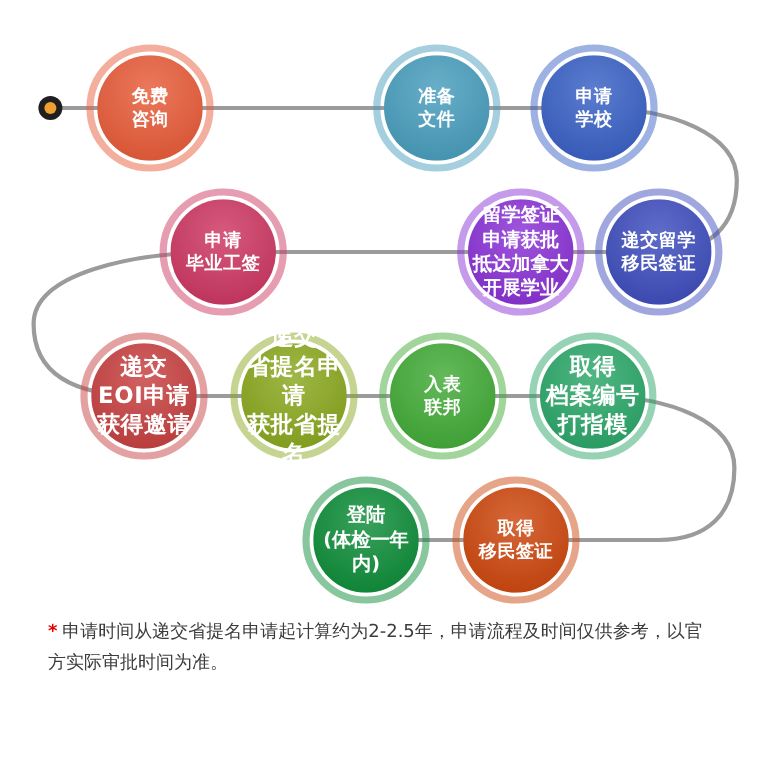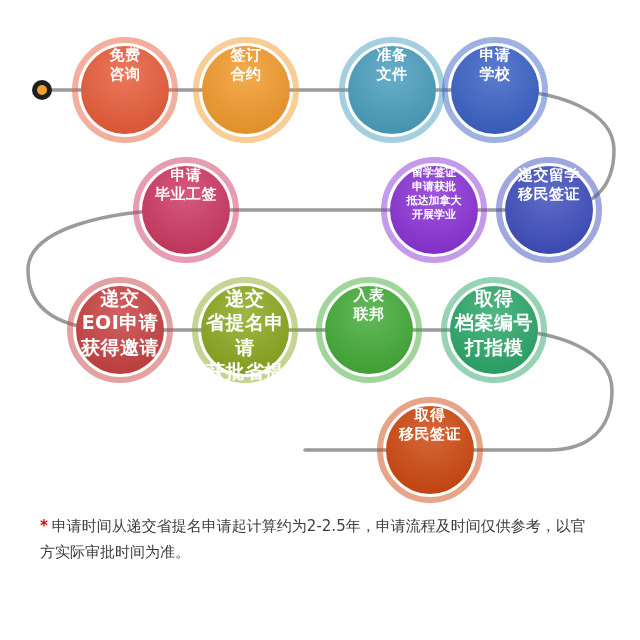--- a/index.html
+++ b/index.html
@@ -5,30 +5,30 @@
   html,body{margin:0;padding:0;background:#ffffff;font-family:"DejaVu Sans","Liberation Sans",sans-serif;}
   .canvas{position:relative;width:640px;height:640px;background:#ffffff;overflow:hidden;}
   .connector{position:absolute;left:0;top:0;width:640px;height:640px;}
   .connector path{fill:none;stroke:var(--c,#9b9b9b);stroke-width:3.5;stroke-linecap:round;}
   .startdot-outer{fill:var(--c,#222);}
   .startdot-inner{fill:var(--c,#f0a030);}
   .step{
     position:absolute;width:88px;height:88px;border-radius:50%;
     transform:translate(-50%,-50%);
     background:radial-gradient(circle at 50% 32%, rgba(255,255,255,.16), rgba(0,0,0,.07) 78%), var(--c,#888);
-    display:flex;justify-content:center;text-align:center;
+    display:flex;align-items:center;justify-content:center;text-align:center;
     color:#fff;font-weight:bold;font-size:15px;line-height:1.28;letter-spacing:.5px;
   }
   .step::before{
     content:"";position:absolute;inset:-9px;border-radius:50%;
     border:6px solid var(--c,#888);opacity:.5;
   }
   .step .label{position:relative;white-space:pre-line;width:100%;}
   .step.md{font-size:19px;}
-  .step.sm{font-size:11px;letter-spacing:0;}
+  .step.sm{font-size:16px;letter-spacing:0;}
   .note{
     position:absolute;left:40px;top:514px;width:556px;margin:0;
     font-size:15px;line-height:1.7;color:#3c3c3c;
   }
   .note .star{color:var(--c,#e60000);font-weight:bold;margin-right:4px;}
 </style>
 </head>
 <body>
 
 <div class="canvas">
@@ -45,25 +45,21 @@
              C 612 428 590 450 549 450
              L 305 450"></path>
     <circle class="startdot-outer" cx="42" cy="90" r="10" style="--c: #1f1f1f;"></circle>
     <circle class="startdot-inner" cx="42" cy="90" r="5" style="--c: #f0a030;"></circle>
   </svg>
 
   <div class="step" style="left: 125px; top: 90px; --c: #E85E3C;">
       <span class="label">免费
 咨询</span>
     </div>
-  <div class="step" style="left: 246px; top: 90px; --c: #F29B2E;">
-      <span class="label">签订
-合约</span>
-    </div>
-  <div class="step" style="left: 392px; top: 90px; --c: #4B9FBE;">
+  <div class="step" style="left: 364px; top: 90px; --c: #4B9FBE;">
       <span class="label">准备
 文件</span>
     </div>
   <div class="step" style="left: 495px; top: 90px; --c: #3C63C6;">
       <span class="label">申请
 学校</span>
     </div>
 
   <div class="step" style="left: 549px; top: 210px; --c: #4150BE;">
       <span class="label">递交留学
@@ -97,16 +93,20 @@
   <div class="step md" style="left: 494px; top: 330px; --c: #2EA86B;">
       <span class="label">取得
 档案编号
 打指模</span>
     </div>
 
   <div class="step" style="left: 430px; top: 450px; --c: #CE4A12;">
       <span class="label">取得
 移民签证</span>
     </div>
+  <div class="step sm" style="left: 305px; top: 450px; --c: #128F3C;">
+      <span class="label">登陆
+(体检一年内)</span>
+    </div>
 
   <p class="note"><span class="star" style="--c: #e60000;">*</span><span>申请时间从递交省提名申请起计算约为2-2.5年，申请流程及时间仅供参考，以官方实际审批时间为准。</span></p>
 
 </div>
 
 </body></html>

